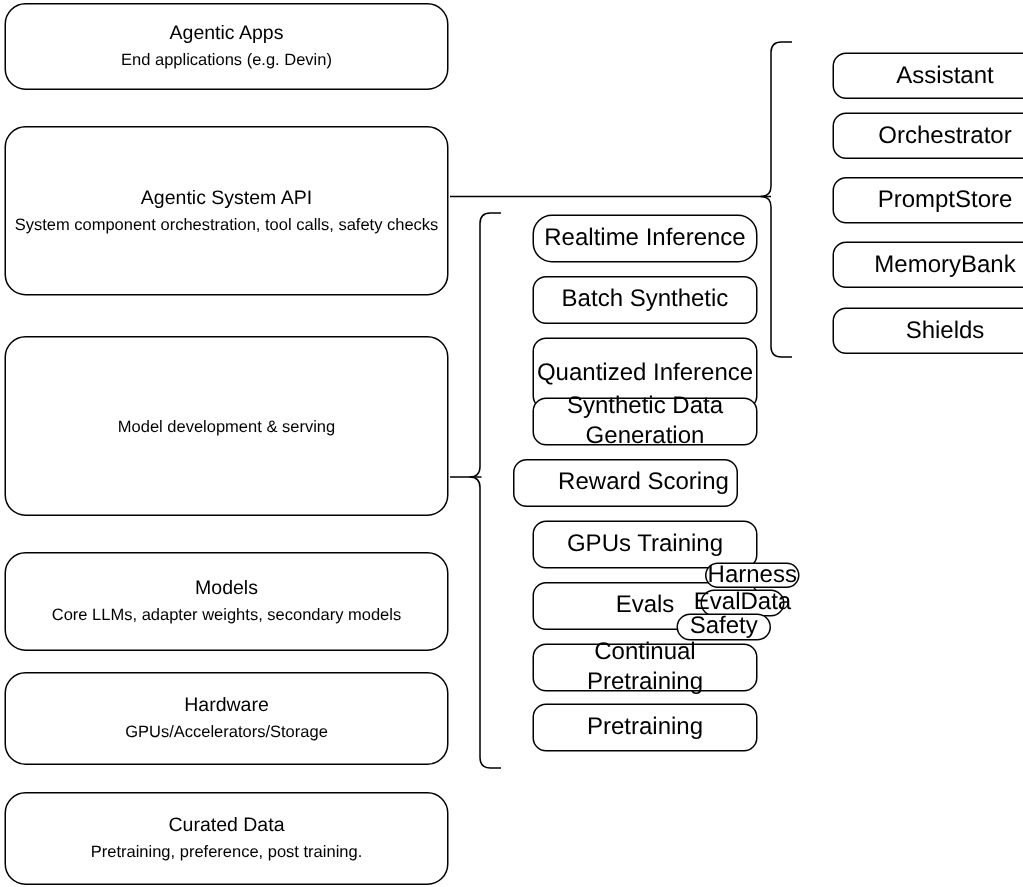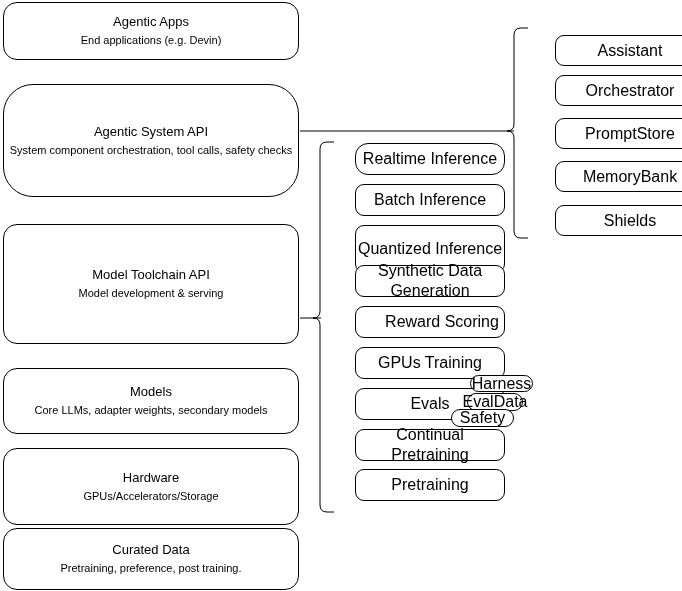--- a/index.html
+++ b/index.html
@@ -77,65 +77,64 @@
 </head>
 <body>
 
 <div id="canvas">
 
   <div class="box layer-box" style="left: 3px; top: 2px; width: 296px; height: 58px;">
     <div class="layer-title">Agentic Apps</div>
     <div class="layer-sub">End applications (e.g. Devin)</div>
   </div>
 
-  <div class="box layer-box" style="left: 3px; top: 84px; width: 296px; height: 113px; border-radius: 30px;">
+  <div class="box layer-box" style="left: 3px; top: 84px; width: 296px; height: 113px;">
     <div class="layer-title">Agentic System API</div>
     <div class="layer-sub">System component orchestration, tool calls, safety checks</div>
   </div>
 
   <div class="box layer-box" style="left: 3px; top: 224px; width: 296px; height: 120px;">
-    <div class="layer-title">Model Toolchain API</div>
     <div class="layer-sub">Model development &amp; serving</div>
   </div>
 
   <div class="box layer-box" style="left: 3px; top: 368px; width: 296px; height: 66px;">
     <div class="layer-title">Models</div>
     <div class="layer-sub">Core LLMs, adapter weights, secondary models</div>
   </div>
 
-  <div class="box layer-box" style="left: 3px; top: 448px; width: 296px; height: 77px;">
+  <div class="box layer-box" style="left: 3px; top: 448px; width: 296px; height: 62px;">
     <div class="layer-title">Hardware</div>
     <div class="layer-sub">GPUs/Accelerators/Storage</div>
   </div>
 
   <div class="box layer-box" style="left: 3px; top: 528px; width: 296px; height: 62px;">
     <div class="layer-title">Curated Data</div>
     <div class="layer-sub">Pretraining, preference, post training.</div>
   </div>
 
   <svg class="svg-layer" viewBox="0 0 682 591">
     <line x1="300" y1="131" x2="514" y2="131"></line>
     <path d="M 528 28 L 521 28 Q 514 28 514 35 L 514 124 Q 514 131 507 131 Q 514 131 514 138 L 514 231 Q 514 238 521 238 L 528 238"></path>
     <line x1="300" y1="318" x2="321" y2="318"></line>
     <path d="M 334 142 L 327 142 Q 320 142 320 149 L 320 311 Q 320 318 313 318 Q 320 318 320 325 L 320 505 Q 320 512 327 512 L 334 512"></path>
   </svg>
 
   <div class="box comp-box" style="left: 330px; top: 143px; width: 150px; height: 32px; border-radius: 13px;">
     <span>Realtime Inference</span>
   </div>
   <div class="box comp-box" style="left: 330px; top: 184px; width: 150px; height: 32px;">
-    <span>Batch Inference</span>
+    <span>Batch Synthetic</span>
   </div>
   <div class="box comp-box" style="left: 330px; top: 225px; width: 150px; height: 48px;">
     <span>Quantized Inference</span>
   </div>
   <div class="box comp-box" style="left: 330px; top: 265px; width: 150px; height: 32px;">
     <span>Synthetic Data Generation</span>
   </div>
-  <div class="box comp-box" style="left: 330px; top: 306px; width: 150px; height: 32px; padding-left: 24px;">
+  <div class="box comp-box" style="left: 317px; top: 306px; width: 150px; height: 32px; padding-left: 24px;">
     <span>Reward Scoring</span>
   </div>
   <div class="box comp-box" style="left: 330px; top: 347px; width: 150px; height: 32px;">
     <span>GPUs Training</span>
   </div>
   <div class="box comp-box" style="left: 330px; top: 388px; width: 150px; height: 32px; justify-content: center;">
     <span>Evals</span>
   </div>
   <div class="box comp-box" style="left: 330px; top: 429px; width: 150px; height: 32px;">
     <span>Continual Pretraining</span>

